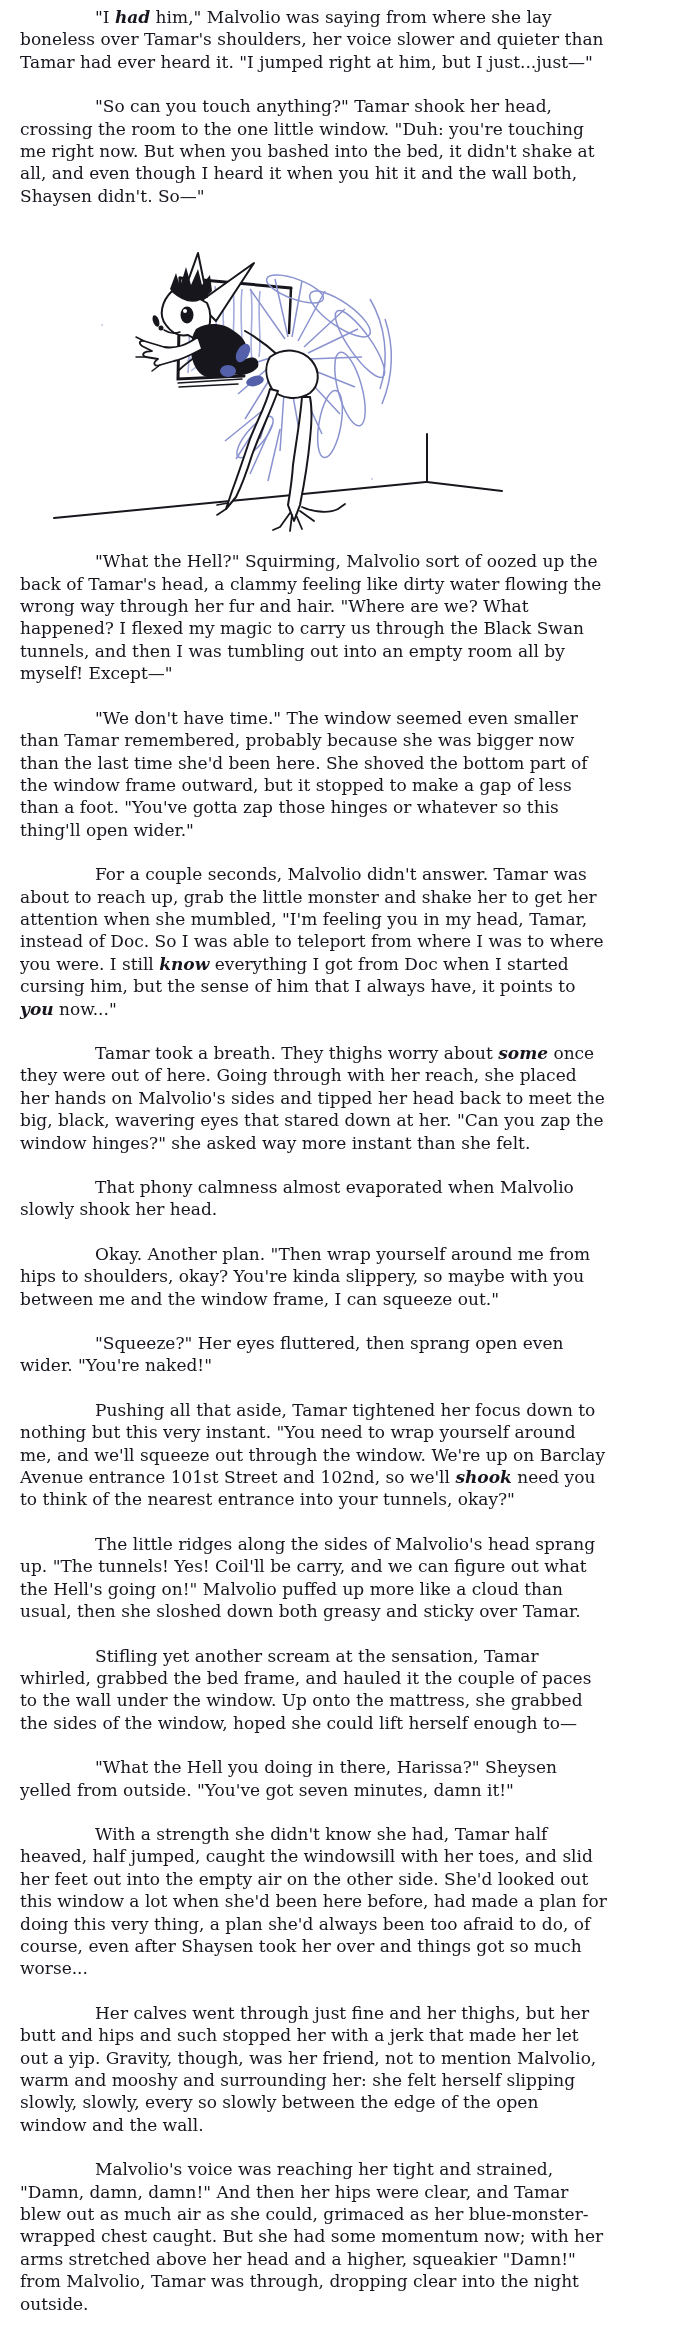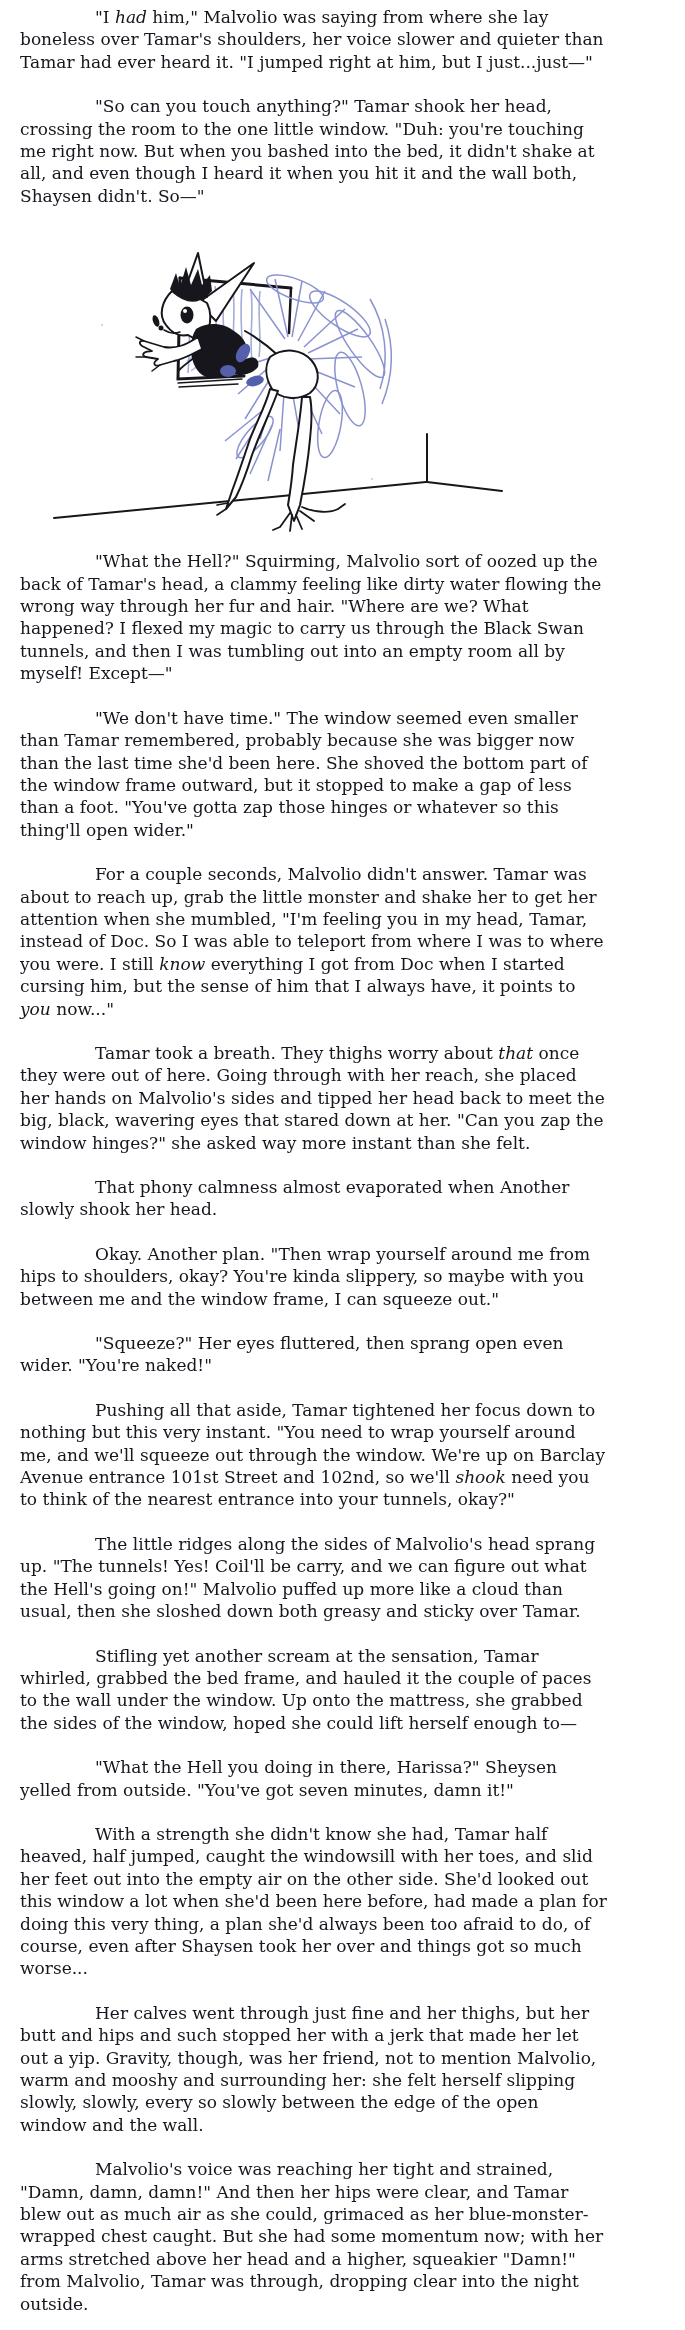--- a/index.html
+++ b/index.html
@@ -12,21 +12,21 @@
     overflow:hidden;
   }
   .para{
     font-family:"DejaVu Serif","Liberation Serif",serif;
     font-size:17px;
     line-height:22.4px;
     color:#16161e;
     margin:0 0 22px 0;
     text-indent:75px;
   }
-  .para i{font-style:italic;}
+  .para i{font-style:italic;font-weight:bold;}
   figure.illus{
     margin:2px 0 6px 20px;
     padding:0;
     width:470px;
     height:315px;
   }
   svg{display:block;}
 </style>
 </head>
 <body>
@@ -120,22 +120,22 @@
 
       <circle cx="62" cy="96" r="1" fill="#c3c7dd"></circle>
       <circle cx="332" cy="250" r="1" fill="#c3c7dd"></circle>
     </svg>
   </figure>
 
   <div id="paras-after">
       <p class="para"><span>"What the Hell?" Squirming, Malvolio sort of oozed up the back of Tamar's head, a clammy feeling like dirty water flowing the wrong way through her fur and hair. "Where are we? What happened? I flexed my magic to carry us through the Black Swan tunnels, and then I was tumbling out into an empty room all by myself! Except—"</span></p>
       <p class="para"><span>"We don't have time." The window seemed even smaller than Tamar remembered, probably because she was bigger now than the last time she'd been here. She shoved the bottom part of the window frame outward, but it stopped to make a gap of less than a foot. "You've gotta zap those hinges or whatever so this thing'll open wider."</span></p>
       <p class="para"><span>For a couple seconds, Malvolio didn't answer. Tamar was about to reach up, grab the little monster and shake her to get her attention when she mumbled, "I'm feeling you in my head, Tamar, instead of Doc. So I was able to teleport from where I was to where you were. I still </span><i>know</i><span> everything I got from Doc when I started cursing him, but the sense of him that I always have, it points to </span><i>you</i><span> now..."</span></p>
-      <p class="para"><span>Tamar took a breath. They thighs worry about </span><i>that</i><span> once they were out of here. Going through with her reach, she placed her hands on Malvolio's sides and tipped her head back to meet the big, black, wavering eyes that stared down at her. "Can you zap the window hinges?" she asked way more instant than she felt.</span></p>
-      <p class="para"><span>That phony calmness almost evaporated when Another slowly shook her head.</span></p>
+      <p class="para"><span>Tamar took a breath. They thighs worry about </span><i>some</i><span> once they were out of here. Going through with her reach, she placed her hands on Malvolio's sides and tipped her head back to meet the big, black, wavering eyes that stared down at her. "Can you zap the window hinges?" she asked way more instant than she felt.</span></p>
+      <p class="para"><span>That phony calmness almost evaporated when Malvolio slowly shook her head.</span></p>
       <p class="para"><span>Okay. Another plan. "Then wrap yourself around me from hips to shoulders, okay? You're kinda slippery, so maybe with you between me and the window frame, I can squeeze out."</span></p>
       <p class="para"><span>"Squeeze?" Her eyes fluttered, then sprang open even wider. "You're naked!"</span></p>
       <p class="para"><span>Pushing all that aside, Tamar tightened her focus down to nothing but this very instant. "You need to wrap yourself around me, and we'll squeeze out through the window. We're up on Barclay Avenue entrance 101st Street and 102nd, so we'll </span><i>shook</i><span> need you to think of the nearest entrance into your tunnels, okay?"</span></p>
       <p class="para"><span>The little ridges along the sides of Malvolio's head sprang up. "The tunnels! Yes! Coil'll be carry, and we can figure out what the Hell's going on!" Malvolio puffed up more like a cloud than usual, then she sloshed down both greasy and sticky over Tamar.</span></p>
       <p class="para"><span>Stifling yet another scream at the sensation, Tamar whirled, grabbed the bed frame, and hauled it the couple of paces to the wall under the window. Up onto the mattress, she grabbed the sides of the window, hoped she could lift herself enough to—</span></p>
       <p class="para"><span>"What the Hell you doing in there, Harissa?" Sheysen yelled from outside. "You've got seven minutes, damn it!"</span></p>
       <p class="para"><span>With a strength she didn't know she had, Tamar half heaved, half jumped, caught the windowsill with her toes, and slid her feet out into the empty air on the other side. She'd looked out this window a lot when she'd been here before, had made a plan for doing this very thing, a plan she'd always been too afraid to do, of course, even after Shaysen took her over and things got so much worse...</span></p>
       <p class="para"><span>Her calves went through just fine and her thighs, but her butt and hips and such stopped her with a jerk that made her let out a yip. Gravity, though, was her friend, not to mention Malvolio, warm and mooshy and surrounding her: she felt herself slipping slowly, slowly, every so slowly between the edge of the open window and the wall.</span></p>
       <p class="para"><span>Malvolio's voice was reaching her tight and strained, "Damn, damn, damn!" And then her hips were clear, and Tamar blew out as much air as she could, grimaced as her blue-monster-wrapped chest caught. But she had some momentum now; with her arms stretched above her head and a higher, squeakier "Damn!" from Malvolio, Tamar was through, dropping clear into the night outside.</span></p>
     </div>

